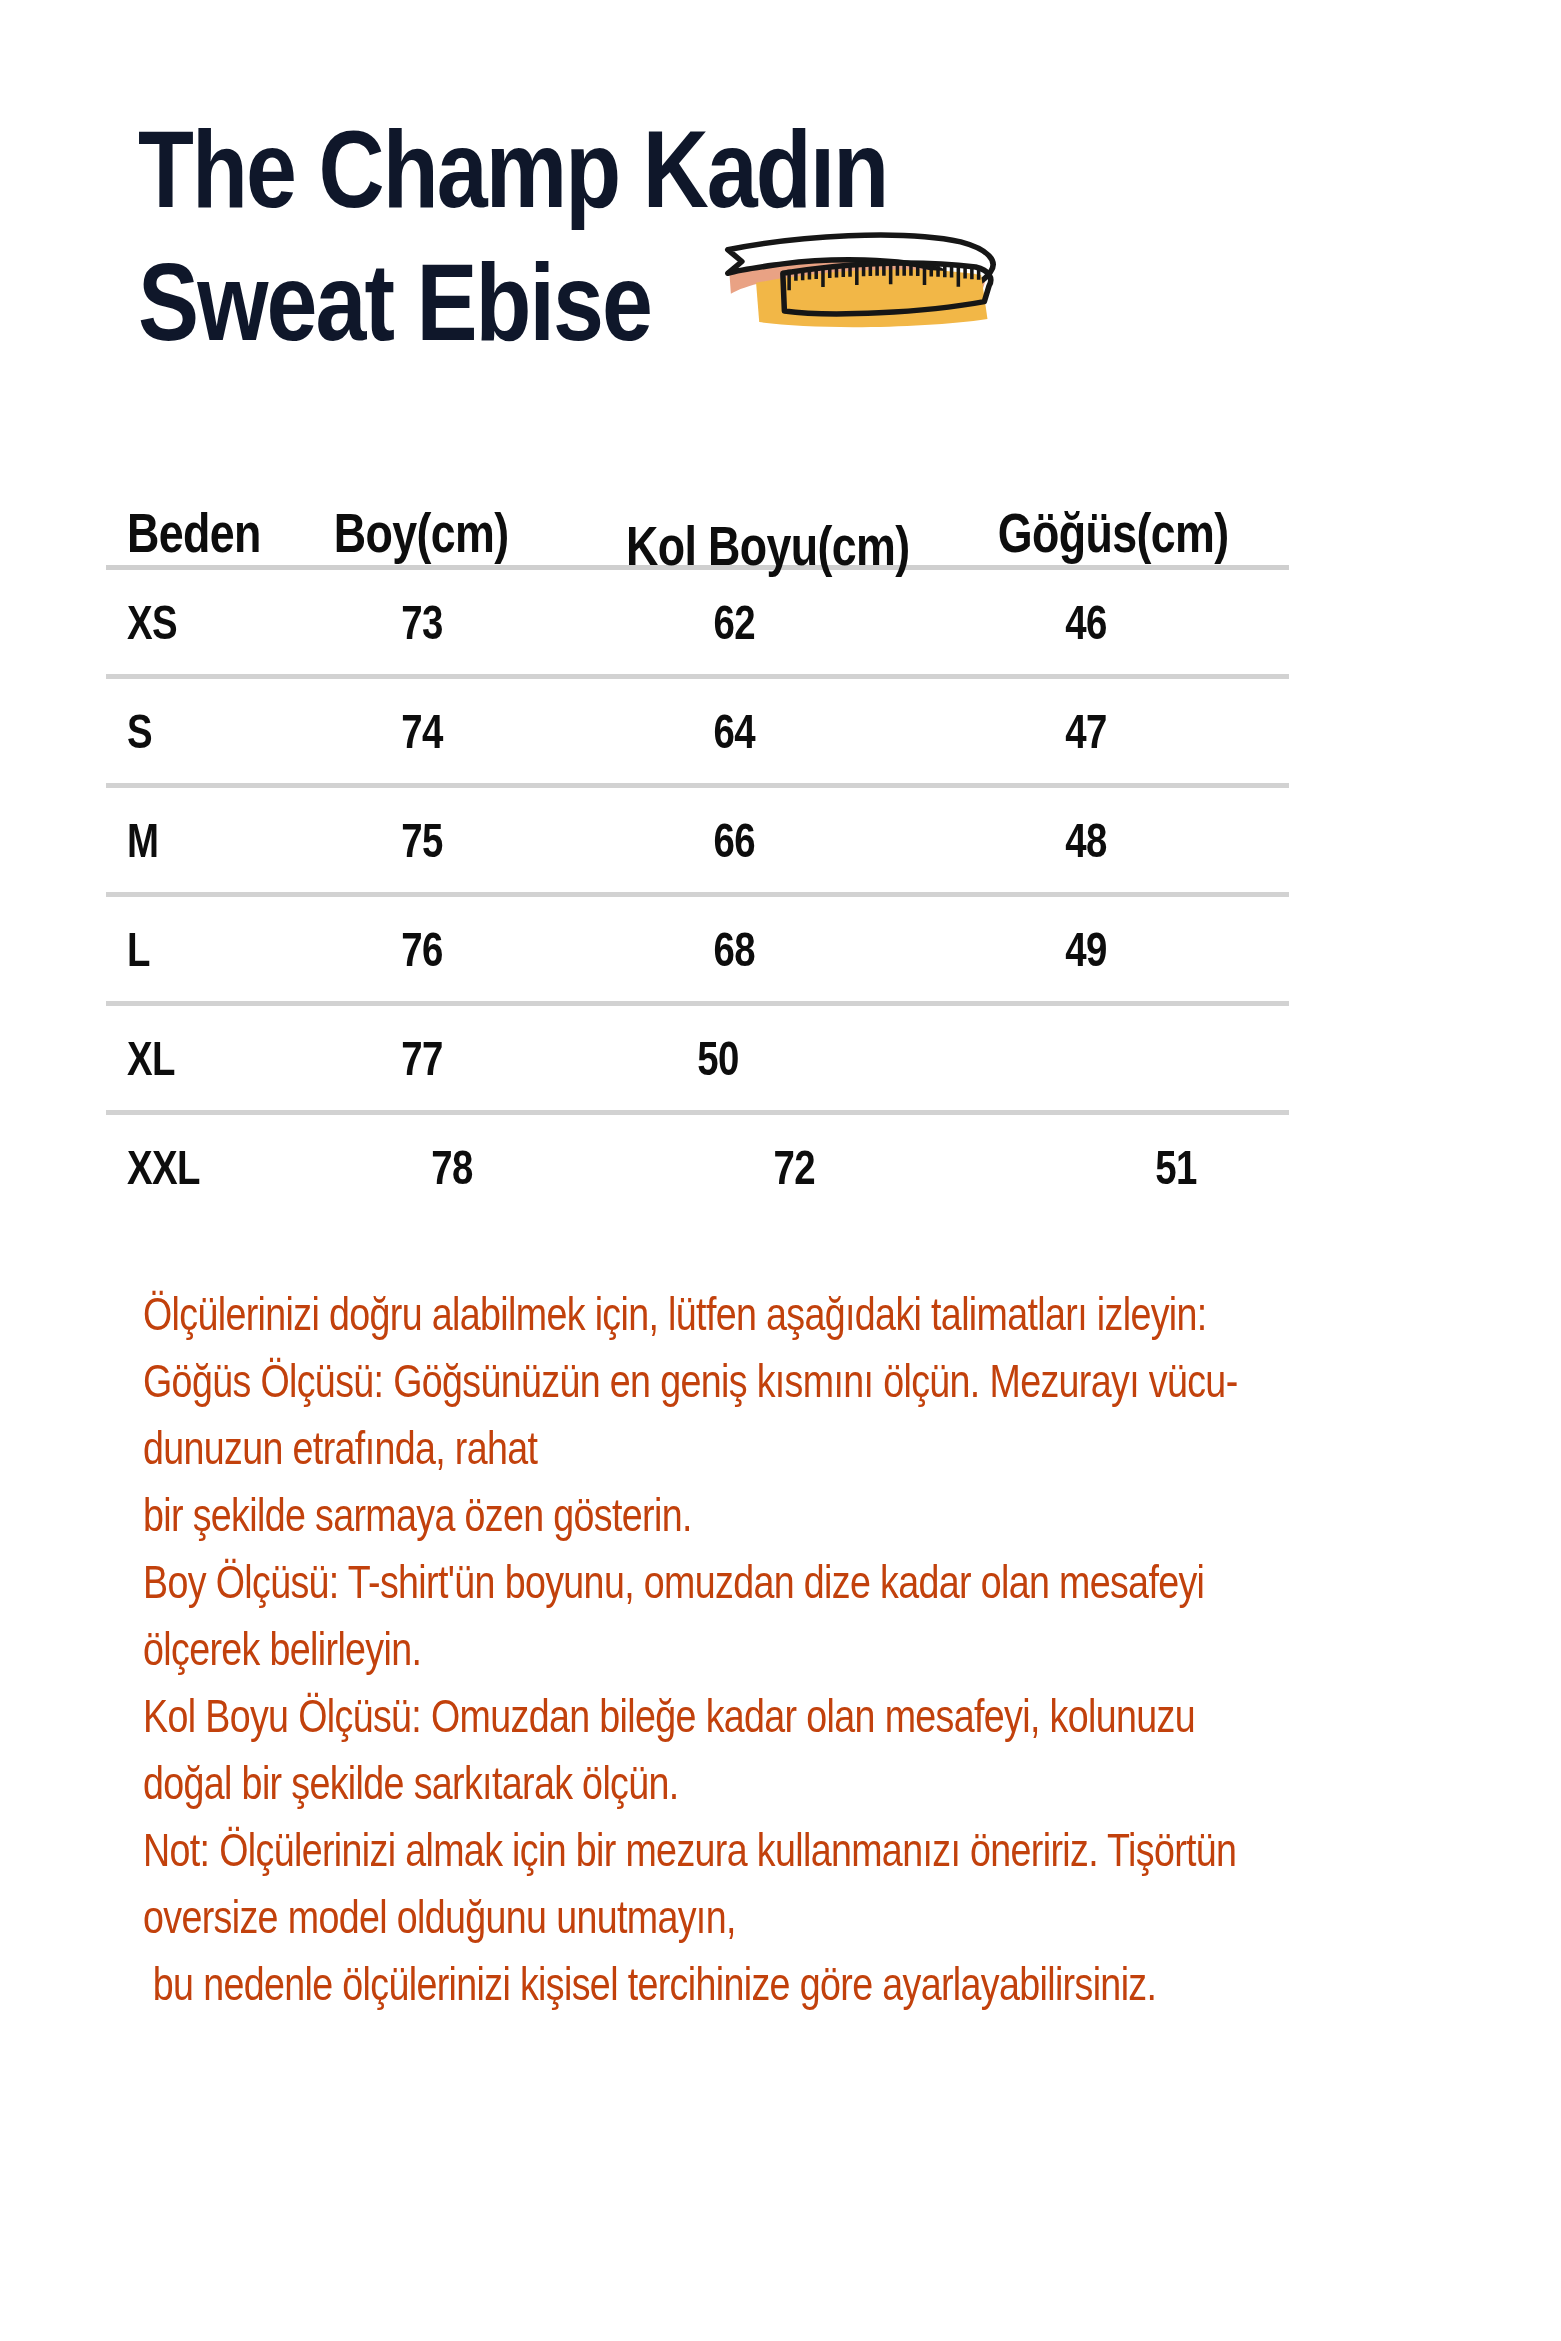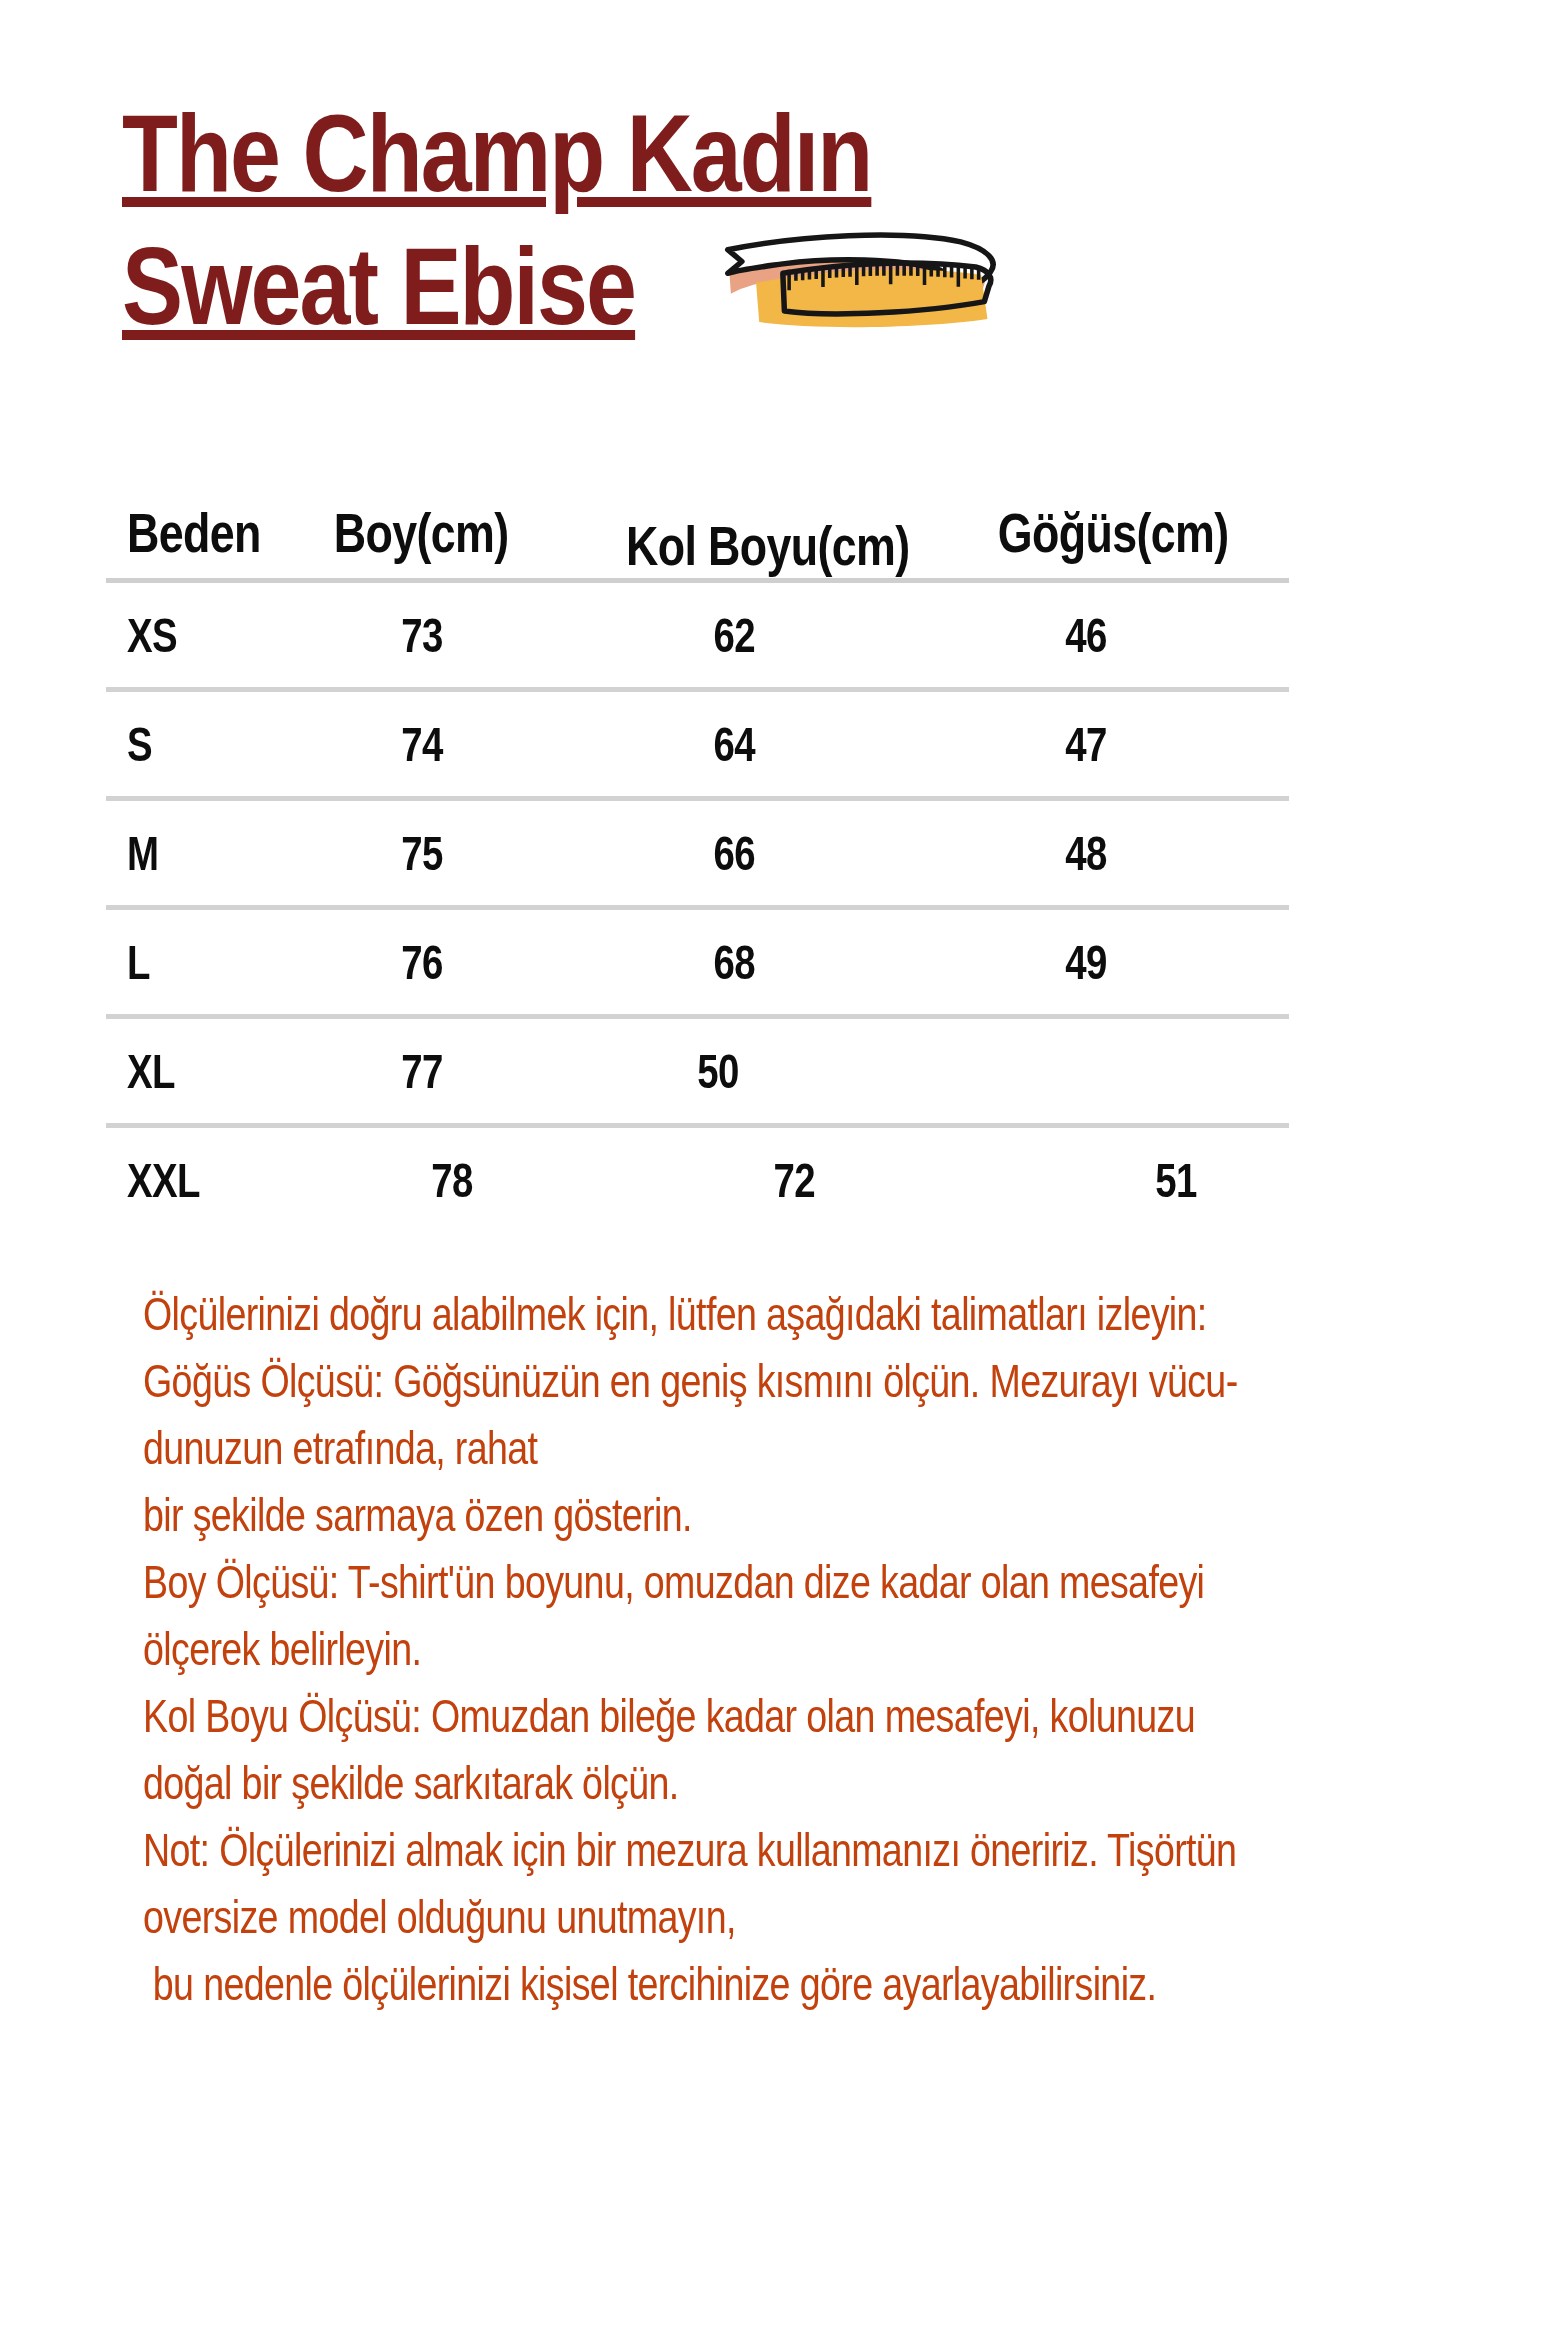--- a/index.html
+++ b/index.html
@@ -9,24 +9,23 @@
     font-family: "Liberation Sans", sans-serif;
     color: #0d0d0d;
     overflow: hidden;
     position: relative;
   }
   .page { position: absolute; inset: 0; }
 
   
   .title {
     position: absolute; left: 122px; top: 87px;
-    margin: 0; font-weight: bold; font-size: 109px;
+    margin: 16px; font-weight: bold; font-size: 109px;
     line-height: 133px; letter-spacing: -2.3px;
-    color: #7f1d1d;
-    text-decoration: underline;
+    color: #0f172a;
   }
   .tline {
     display: block; white-space: nowrap;
     transform: scaleX(0.84); transform-origin: left top;
   }
 
   
   .tape { position: absolute; left: 712px; top: 222px; width: 303px; height: 116px; }
   .tape svg { width: 100%; height: 100%; display: block; }
 
@@ -34,21 +33,21 @@
   .size-table { position: absolute; left: 106px; top: 500px; width: 1183px; }
   .thead, .trow {
     display: grid;
     grid-template-columns: 183px 265px 383px 353px;
     align-items: center;
   }
   .thead {
     height: 61px;
     align-items: end;
     border-bottom: 5.5px solid #cfcfcf;
-    padding-bottom: 17px;
+    padding-bottom: 4px;
     box-sizing: content-box;
   }
   .trow {
     height: 104px;
     border-bottom: 5.5px solid #d2d2d2;
   }
   .trow:last-child { border-bottom: none; gap: 30px; }
   .cell { display: flex; }
   .c1 { justify-content: flex-start; padding-left: 21px; }
   .c2, .c3, .c4 { justify-content: center; }

